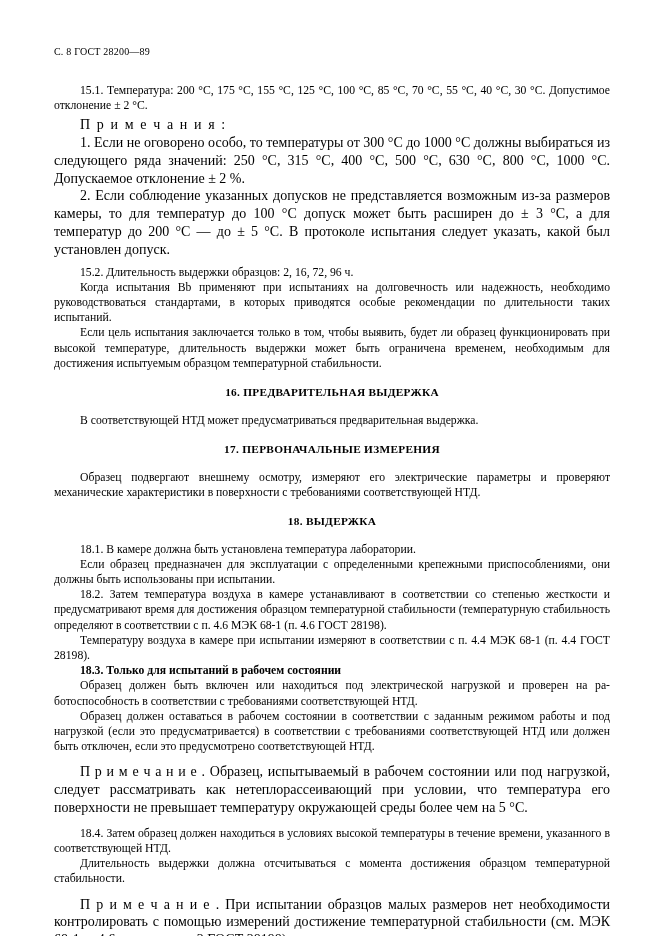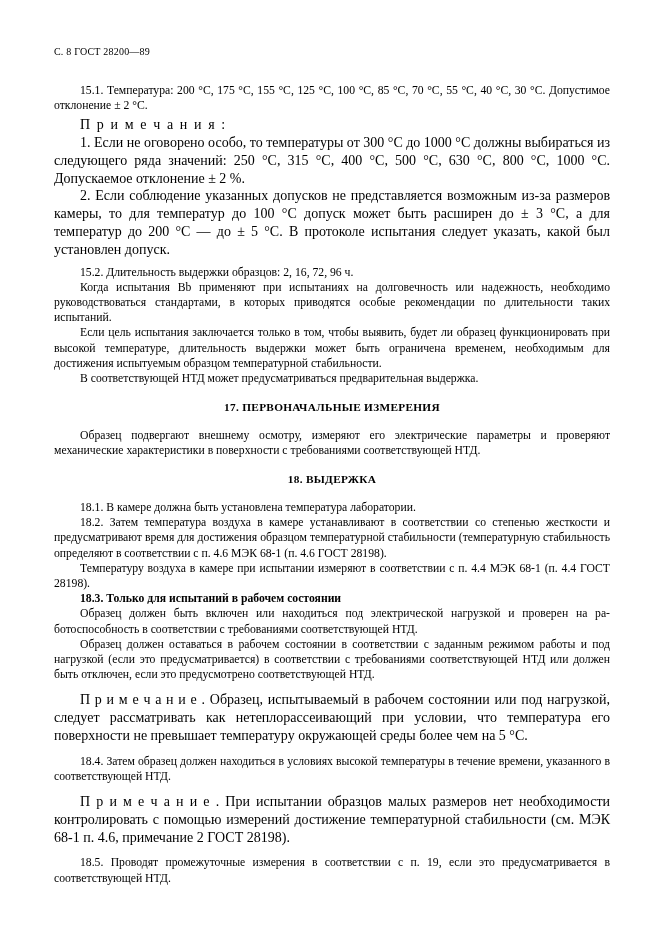--- a/index.html
+++ b/index.html
@@ -85,39 +85,44 @@
     <p class="ind">15.1.  Температура: 200 °С, 175 °С, 155 °С, 125 °С, 100 °С, 85 °С, 70 °С, 55 °С, 40 °С, 30 °С. До­пустимое отклонение ± 2 °С.</p>
     <div class="gap2"></div>
     <p class="small small-ind note-label">П р и м е ч а н и я :</p>
     <p class="small small-ind">1.  Если не оговорено особо, то температуры от 300 °С до 1000 °С должны выбираться из следующего ряда значений: 250 °С, 315 °С, 400 °С, 500 °С, 630 °С, 800 °С, 1000 °С. Допускаемое отклонение ± 2 %.</p>
     <p class="small small-ind">2.  Если соблюдение указанных допусков не представляется возможным из-за размеров камеры, то для температур до 100 °С допуск может быть расширен до ± 3 °С, а для температур до 200 °С — до ± 5 °С. В протоко­ле испытания следует указать, какой был установлен допуск.</p>
     <div class="gap4"></div>
     <p class="ind">15.2.  Длительность выдержки образцов: 2, 16, 72, 96 ч.</p>
     <p class="ind">Когда испытания Bb применяют при испытаниях на долговечность или надежность, необходи­мо руководствоваться стандартами, в которых приводятся особые рекомендации по длительности таких испытаний.</p>
     <p class="ind">Если цель испытания заключается только в том, чтобы выявить, будет ли образец функциони­ровать при высокой температуре, длительность выдержки может быть ограничена временем, необ­ходимым для достижения испытуемым образцом температурной стабильности.</p>
 
+    <div class="sec-head-wrap">
+      <p class="center">16.  ПРЕДВАРИТЕЛЬНАЯ ВЫДЕРЖКА</p>
+    </div>
     <p class="ind">В соответствующей НТД может предусматриваться предварительная выдержка.</p>
 
     <div class="sec-head-wrap">
       <p class="center">17.  ПЕРВОНАЧАЛЬНЫЕ ИЗМЕРЕНИЯ</p>
     </div>
     <p class="ind">Образец подвергают внешнему осмотру, измеряют его электрические параметры и проверяют механические характеристики в поверхности с требованиями соответствующей НТД.</p>
 
     <div class="sec-head-wrap">
       <p class="center">18.  ВЫДЕРЖКА</p>
     </div>
     <p class="ind">18.1.  В камере должна быть установлена температура лаборатории.</p>
+    <p class="ind">Если образец предназначен для эксплуатации с определенными крепежными приспособлени­ями, они должны быть использованы при испытании.</p>
     <p class="ind">18.2.  Затем температура воздуха в камере устанавливают в соответствии со степенью жесткос­ти и предусматривают время для достижения образцом температурной стабильности (температур­ную стабильность определяют в соответствии с п. 4.6 МЭК 68-1 (п. 4.6 ГОСТ 28198).</p>
     <p class="ind">Температуру воздуха в камере при испытании измеряют в соответствии с п. 4.4 МЭК 68-1 (п. 4.4 ГОСТ 28198).</p>
     <p class="ind bold">18.3.  Только для испытаний в рабочем состоянии</p>
     <p class="ind">Образец должен быть включен или находиться под электрической нагрузкой и проверен на ра­ботоспособность в соответствии с требованиями соответствующей НТД.</p>
     <p class="ind">Образец должен оставаться в рабочем состоянии в соответствии с заданным режимом работы и под нагрузкой (если это предусматривается) в соответствии с требованиями соответствующей НТД или должен быть отключен, если это предусмотрено соответствующей НТД.</p>
     <div class="gap6"></div>
     <p class="small small-ind">П р и м е ч а н и е . Образец, испытываемый в рабочем состоянии или под нагрузкой, следует рассматри­вать как нетеплорассеивающий при условии, что температура его поверхности не превышает температуру окру­жающей среды более чем на 5 °С.</p>
     <div class="gap6"></div>
     <p class="ind">18.4.  Затем образец должен находиться в условиях высокой температуры в течение времени, ука­занного в соответствующей НТД.</p>
+    <p class="ind">Длительность выдержки должна отсчитываться с момента достижения образцом температур­ной стабильности.</p>
     <div class="gap6"></div>
     <p class="small small-ind">П р и м е ч а н и е . При испытании образцов малых размеров нет необходимости контролировать с по­мощью измерений достижение температурной стабильности (см. МЭК 68-1 п. 4.6, примечание 2 ГОСТ 28198).</p>
     <div class="gap6"></div>
     <p class="ind">18.5.  Проводят промежуточные измерения в соответствии с п. 19, если это предусматривается в соответствующей НТД.</p>
 
   </div>
 </div>
 
 </body></html>

